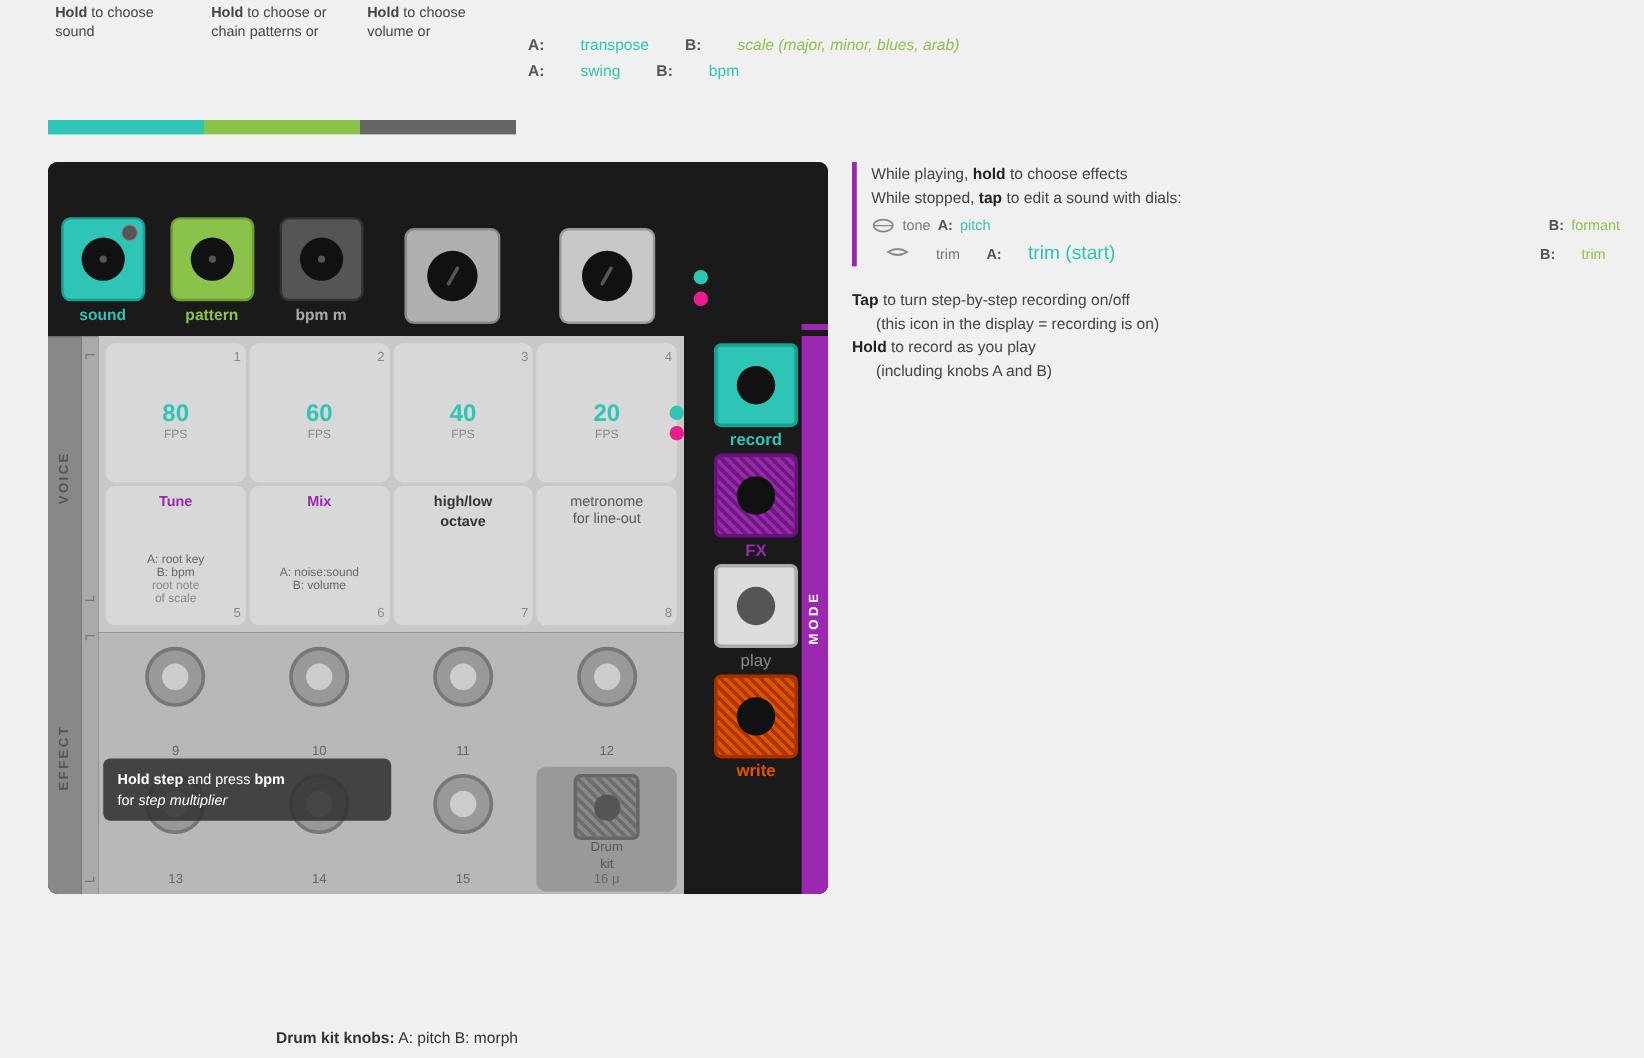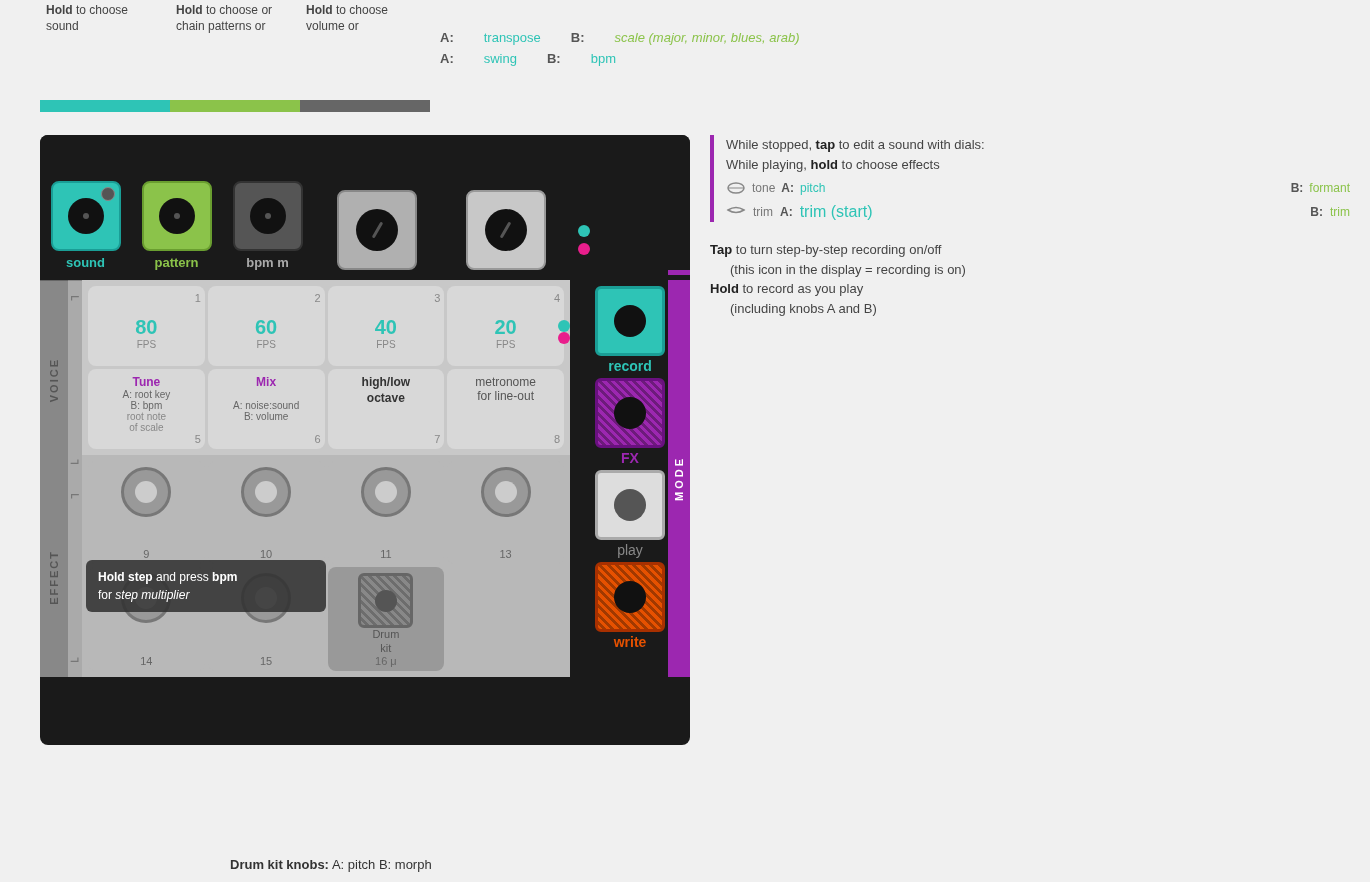--- a/index.html
+++ b/index.html
@@ -146,20 +146,21 @@
     .pad-purple-title {
       font-size: 12px;
       font-weight: bold;
       color: #9c27b0;
     }
 
     .pad-sub-text {
       font-size: 10px;
       color: #666;
       text-align: center;
+      margin-top: 36px;
     }
 
     .pad-bold-text {
       font-size: 12px;
       font-weight: bold;
       color: #333;
       text-align: center;
       line-height: 1.3;
     }
 
@@ -474,20 +475,26 @@
             <div class="effect-pad-knob-inner"></div>
           </div>
           <span class="effect-pad-number">10</span>
         </div>
         <div class="effect-pad">
           <div class="effect-pad-knob">
             <div class="effect-pad-knob-inner"></div>
           </div>
           <span class="effect-pad-number">11</span>
         </div>
+        <div class="effect-pad">
+          <div class="effect-pad-knob">
+            <div class="effect-pad-knob-inner"></div>
+          </div>
+          <span class="effect-pad-number">12</span>
+        </div>
 
         <div style="position:absolute; bottom:65px; left:4px; width:240px; background:rgba(50,50,50,0.88); border-radius:6px; padding:8px 12px; color:white; font-size:12px; line-height:1.5; z-index:10;">
           <span><strong>Hold step</strong> and press <strong>bpm</strong><br>for <em>step multiplier</em></span>
         </div>
 
         <div class="effect-pad">
           <div class="effect-pad-knob">
             <div class="effect-pad-knob-inner"></div>
           </div>
           <span class="effect-pad-number">13</span>
@@ -552,37 +559,37 @@
         <div style="font-size:14px; font-weight:bold; color:#e65100; margin-top:2px;">write</div>
       </div>
     </div>
   </div>
 </div>
 
 <div class="right-text-area">
 
 
   <div style="margin-bottom:18px; padding-left:12px; border-left:4px solid #9c27b0;">
+    <div class="text-line">While playing, <strong>hold</strong> to choose effects</div>
     <div class="text-line">While stopped, <strong>tap</strong> to edit a sound with dials:</div>
-    <div class="text-line">While playing, <strong>hold</strong> to choose effects</div>
 
     <div style="display:flex; align-items:center; gap:6px; margin:4px 0;">
       <svg width="20" height="20" viewBox="0 0 20 20">
         <ellipse cx="10" cy="10" rx="8" ry="5" fill="none" stroke="#888" stroke-width="1.5"></ellipse>
         <line x1="2" y1="10" x2="18" y2="10" stroke="#888" stroke-width="1"></line>
       </svg>
       <span style="color:#777; font-size:12px;">tone</span>
       <span style="color:#555; font-size:12px;"><strong>A:</strong></span>
       <span style="color:#2ec4b6; font-size:12px;">pitch</span>
       <span style="flex:1;"></span>
       <span style="color:#555; font-size:12px;"><strong>B:</strong></span>
       <span style="color:#8bc34a; font-size:12px;">formant</span>
     </div>
 
-    <div style="display:flex; align-items:center; gap:7px; margin:4px 0;">
+    <div style="display:flex; align-items:center; gap:22px; margin:4px 12px;">
       <svg width="20" height="20" viewBox="0 0 20 20">
         <path d="M2 8 Q10 3 18 8 Q10 13 2 8Z" fill="none" stroke="#888" stroke-width="1.5"></path>
       </svg>
       <span style="color:#777; font-size:12px;">trim</span>
       <span style="color:#555; font-size:12px;"><strong>A:</strong></span>
       <span style="color:#2ec4b6; font-size:16px;">trim (start)</span>
       <span style="flex:1;"></span>
       <span style="color:#555; font-size:12px;"><strong>B:</strong></span>
       <span style="color:#8bc34a; font-size:12px;">trim</span>
     </div>

